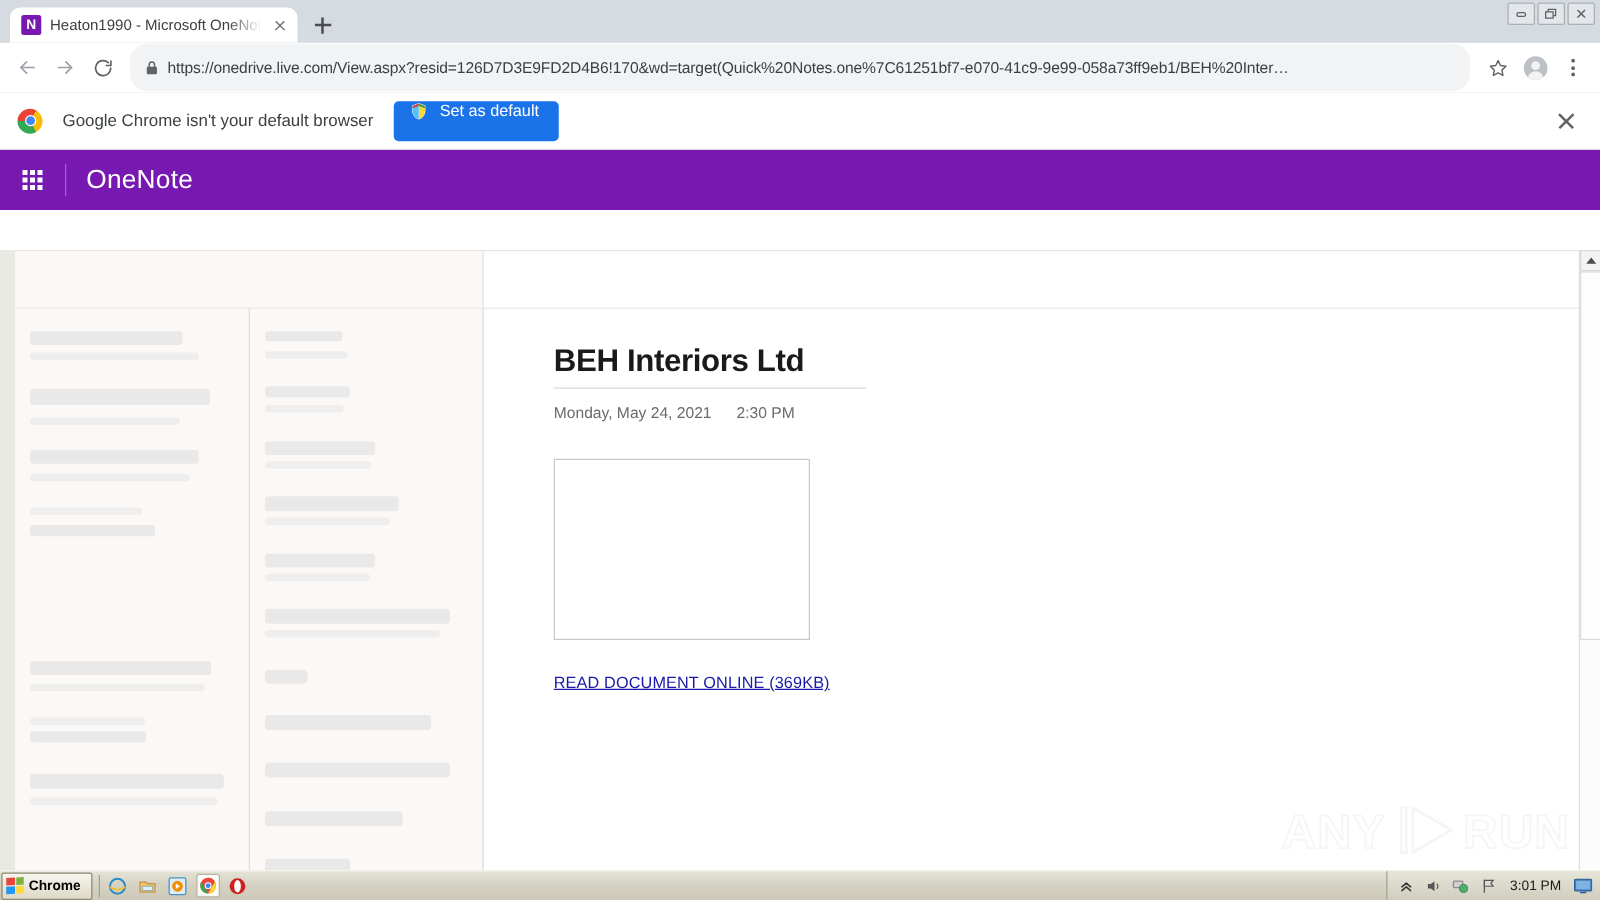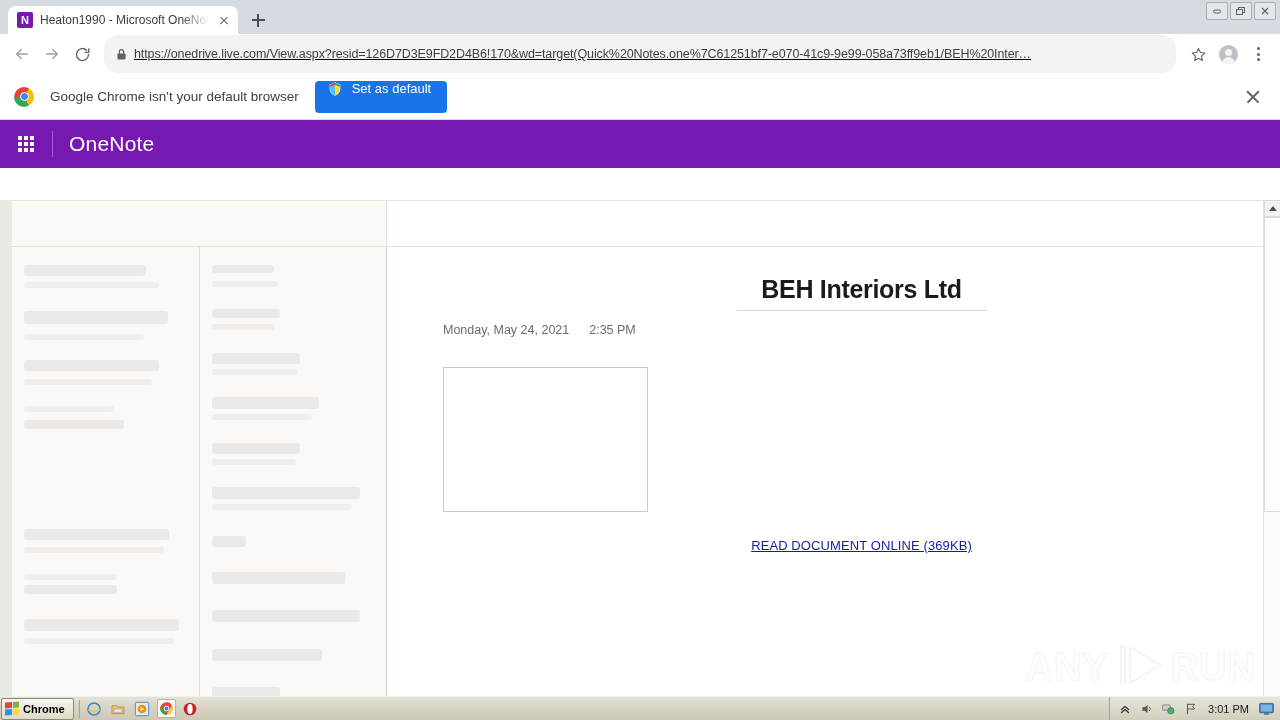--- a/index.html
+++ b/index.html
@@ -109,21 +109,20 @@
   .navbtn.dim { color: #9aa0a6; }
   .omnibox {
     flex: 1 1 auto; height: 38px;
     background: #f1f3f4;
     border-radius: 14px;
     display: flex; align-items: center;
     padding: 0 6px 0 4px;
     margin: 0 6px;
     overflow: hidden;
     min-width: 0;
-    text-decoration: underline;
   }
   .lockwrap {
     width: 26px; height: 26px; flex: 0 0 26px;
     display: flex; align-items: center; justify-content: center;
     color: #5f6368;
   }
   .urltext {
     font-size: 12.5px; color: #3b3f43;
     white-space: nowrap; overflow: hidden;
     letter-spacing: -0.1px;
@@ -245,21 +244,21 @@
   }
   .nb-top {
     display: flex;
     border-bottom: 1px solid #e3e0db;
     flex: 0 0 auto;
     background: #fbf8f5;
   }
   .nb-top-left { width: 375px; height: 45px; background: #fbf8f5; border-right: 1px solid #e3e0db; flex: 0 0 375px;}
   .nb-top-right { flex: 1 1 auto; background: #ffffff; }
 
-  .nb-main { flex: 1 1 auto; display: flex; min-height: 0; text-align: center; }
+  .nb-main { flex: 1 1 auto; display: flex; min-height: 0; }
 
   .pane-sections {
     width: 188px; flex: 0 0 188px;
     background: #fbf8f5;
     border-right: 1px solid #e3e0db;
     padding: 18px 12px 0 12px;
     overflow: hidden;
   }
   .pane-pages {
     width: 187px; flex: 0 0 187px;
@@ -598,21 +597,21 @@
                 <div class="skel" style="width: 110px; height: 12px; margin-top: 27px;"></div>
                 <div class="skel" style="width: 68px; height: 12px; margin-top: 26px;"></div>
               </div>
           </div>
 
           <div class="canvas">
             <div class="doc">
               <h1 class="doc-title">BEH Interiors Ltd</h1>
               <div class="doc-meta">
                 <span>Monday, May 24, 2021</span>
-                <span>2:35 PM</span>
+                <span>2:30 PM</span>
               </div>
               <div class="doc-embed"></div>
               <a class="doc-link" style="color: rgb(26, 26, 168); text-decoration: underline;">READ DOCUMENT ONLINE (369KB)</a>
             </div>
 
             <div class="watermark">
               <span class="wm-text">ANY</span>
               <span>
                 <svg width="58" height="46" viewBox="0 0 58 46" fill="none" stroke="#eeeeee" stroke-width="2.2" stroke-linejoin="round">
                   <path d="M10 5 L10 41 L14 41 L14 5 Z"></path>

